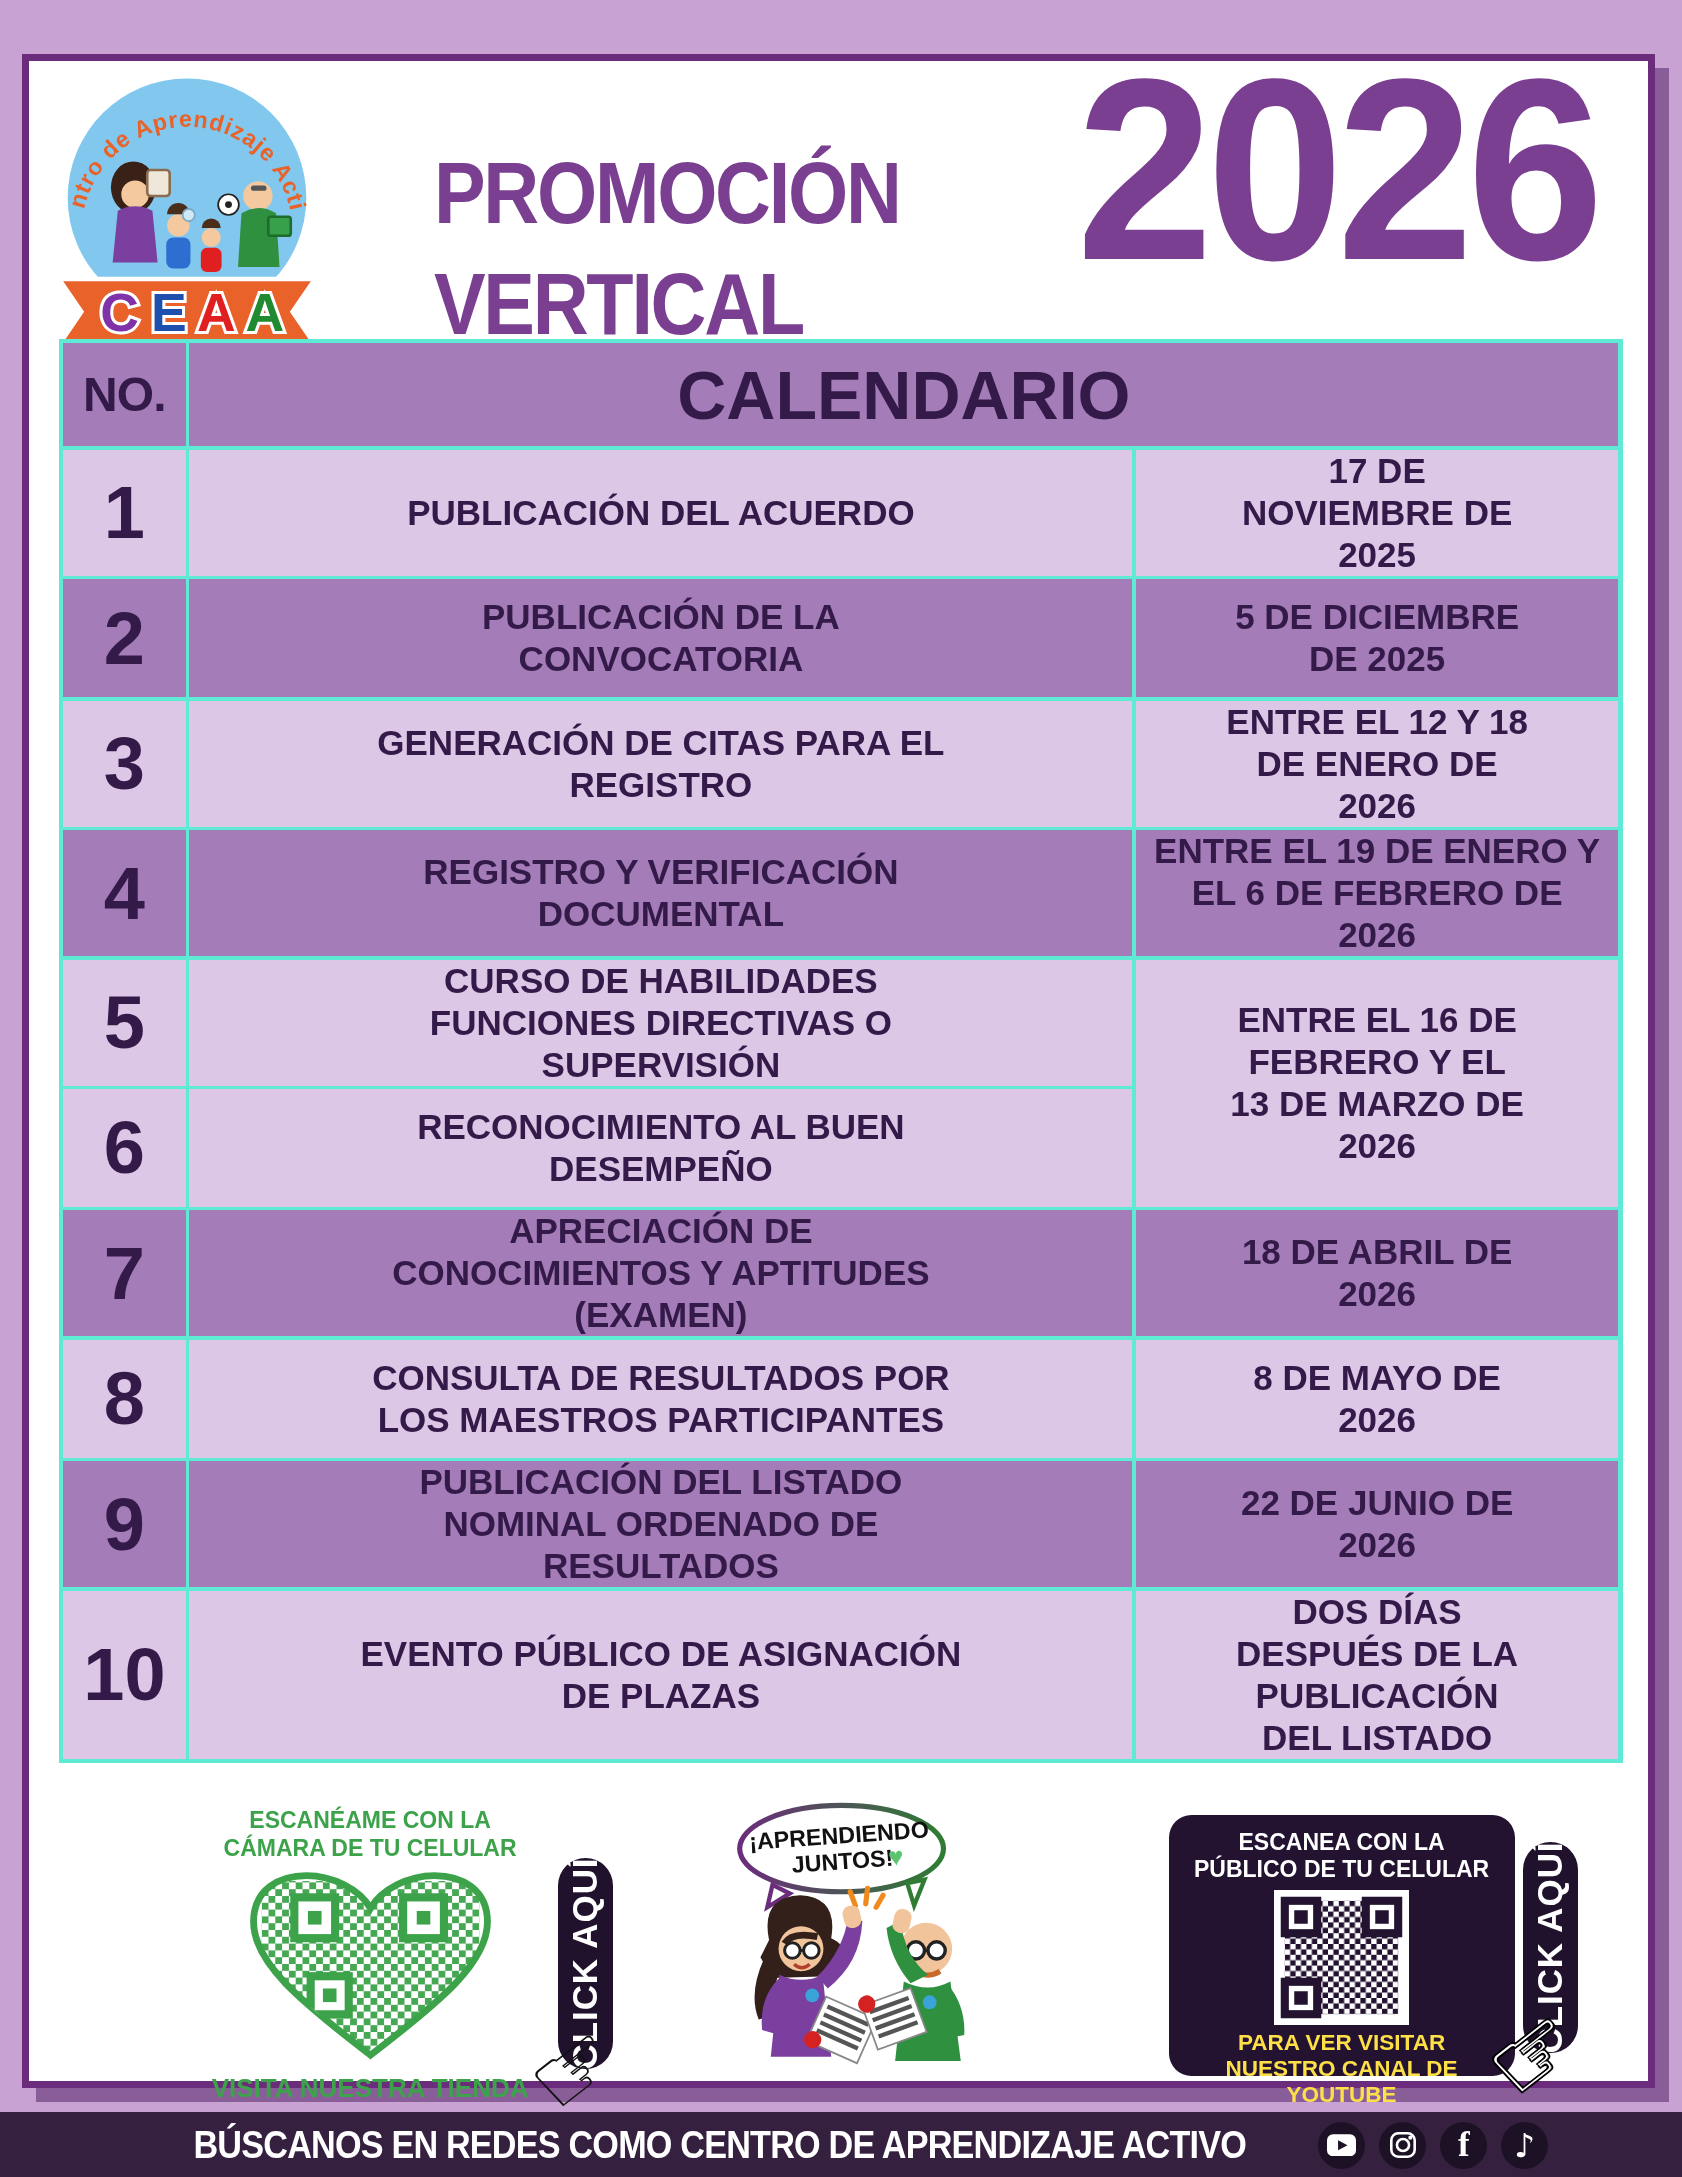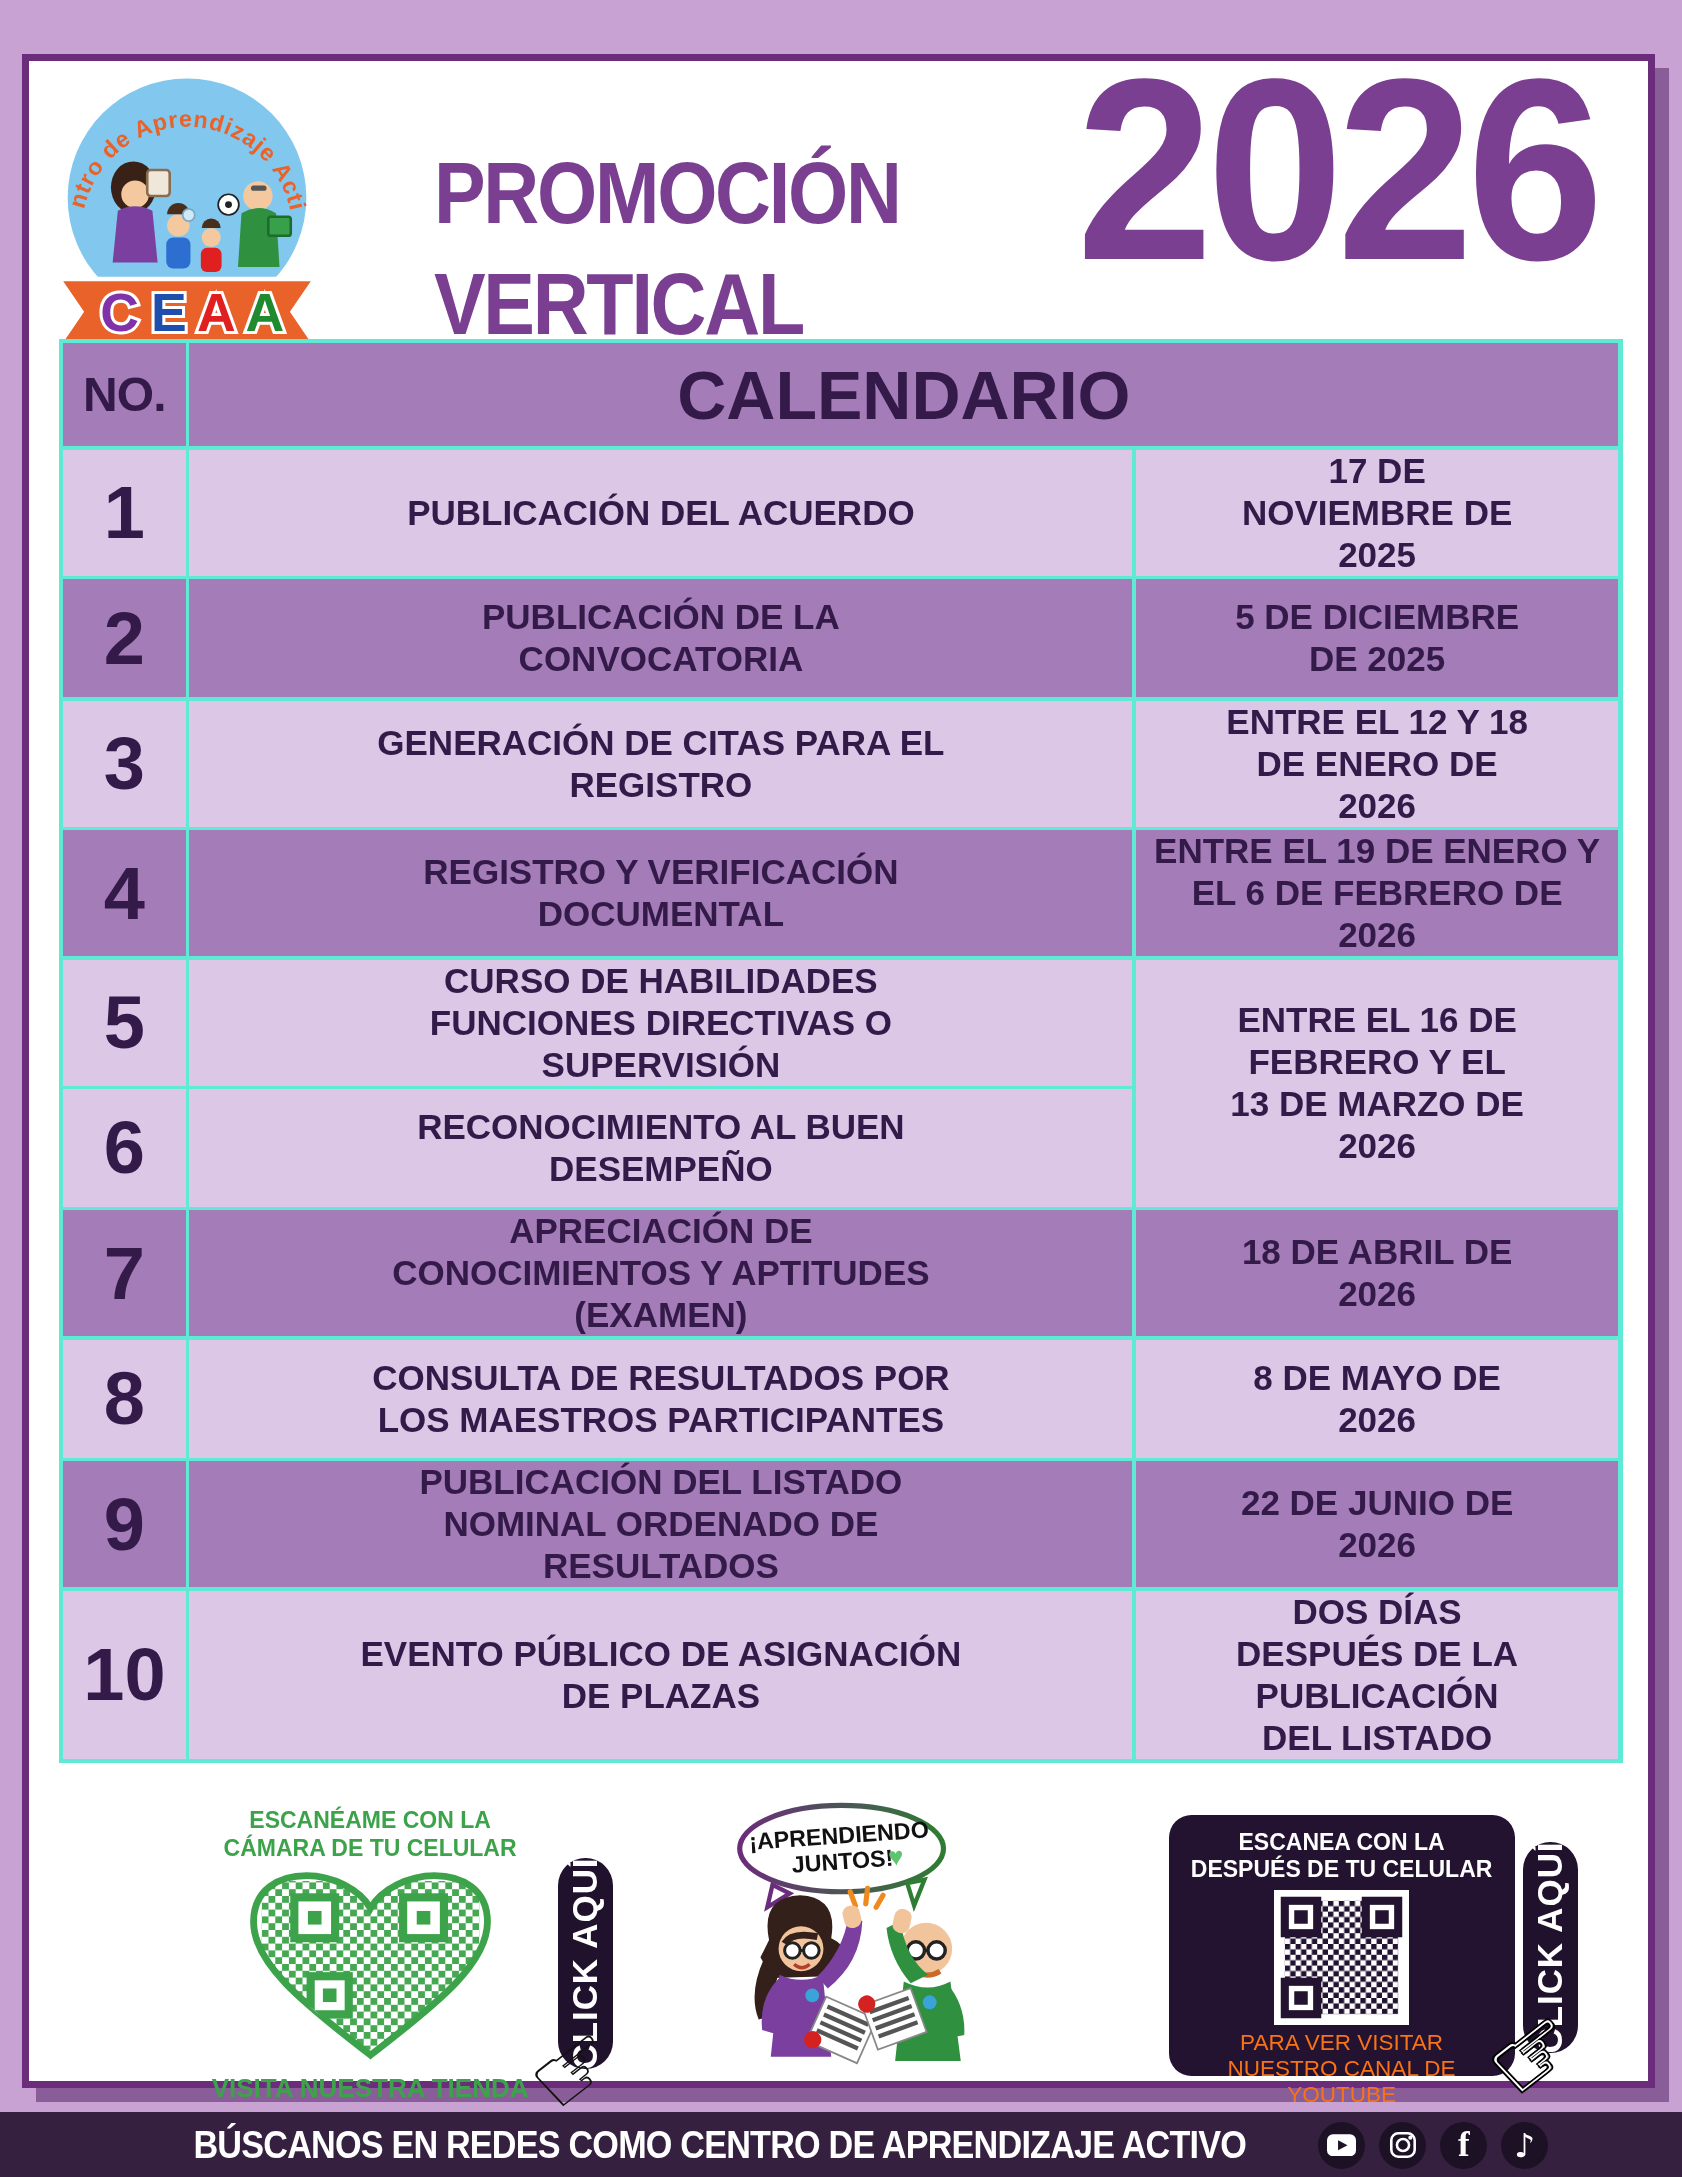--- a/index.html
+++ b/index.html
@@ -61,21 +61,21 @@
   .hand::before{content:"☞";}
   .hand-left{left:502px;top:1961px;color:#111111;}
   .hand-right{left:1461px;top:1946px;color:#ffffff;text-shadow:0 0 2.6px #000,1.7px 1.7px 0 #000,-1.7px -1.7px 0 #000,1.7px -1.7px 0 #000,-1.7px 1.7px 0 #000;}
   .chars{position:absolute;left:683px;top:1734px;width:311px;height:285px;}
   .qr-right{
     position:absolute;left:1140px;top:1754px;width:346px;height:261px;
     background:#231331;border-radius:22.5px;box-sizing:border-box;padding:14px 15.6px 10.4px;
     text-align:center;
   }
   .qr-right .cap{color:#ffffff;font-weight:bold;font-size:23px;line-height:27px;}
-  .qr-right .cap2{color:#f97316;font-weight:normal;font-size:22.5px;line-height:26px;margin-top:5.2px;}
+  .qr-right .cap2{color:#fde047;font-weight:bold;font-size:22.5px;line-height:26px;margin-top:5.2px;}
   .qrbox{width:135px;height:135px;background:#ffffff;margin:7px auto 0;display:block;}
   
   .footer{
     position:absolute;left:0;top:2112px;width:1683px;height:66px;background:#36203f;
     display:flex;align-items:center;justify-content:center;gap:14px;
   }
   .footer .ftext{color:#ffffff;font-weight:bold;font-size:38px;letter-spacing:-0.9px;
     transform:scaleX(.9);transform-origin:center;white-space:nowrap;}
   .sicon{width:47px;height:47px;border-radius:50%;background:#1d1126;
     display:flex;align-items:center;justify-content:center;color:#ffffff;flex:0 0 auto;}
@@ -314,21 +314,21 @@
         <line x1="188" y1="242" x2="236" y2="242" stroke="#555555" stroke-width="5"></line>
         <line x1="188" y1="252" x2="236" y2="252" stroke="#555555" stroke-width="5"></line>
         <line x1="188" y1="262" x2="236" y2="262" stroke="#555555" stroke-width="5"></line>
         <line x1="188" y1="272" x2="236" y2="272" stroke="#555555" stroke-width="5"></line>
         <circle cx="188" cy="232" r="10" fill="#d42222"></circle>
       </g>
     </g>
   </svg>
 
   <div class="qr-right">
-    <div class="cap">ESCANEA CON LA DESPUÉS DE TU CELULAR</div>
+    <div class="cap">ESCANEA CON LA PÚBLICO DE TU CELULAR</div>
     <svg class="qrbox" viewBox="0 0 100 100">
       <defs>
         <pattern id="qrd" width="8" height="8" patternUnits="userSpaceOnUse">
           <rect width="4" height="4" fill="#231331"></rect>
           <rect x="4" y="4" width="4" height="4" fill="#231331"></rect>
         </pattern>
       </defs>
       <rect width="100" height="100" fill="#ffffff"></rect>
       <rect x="8" y="8" width="84" height="84" fill="url(#qrd)"></rect>
       <rect x="8" y="8" width="24" height="24" fill="#ffffff"></rect>

